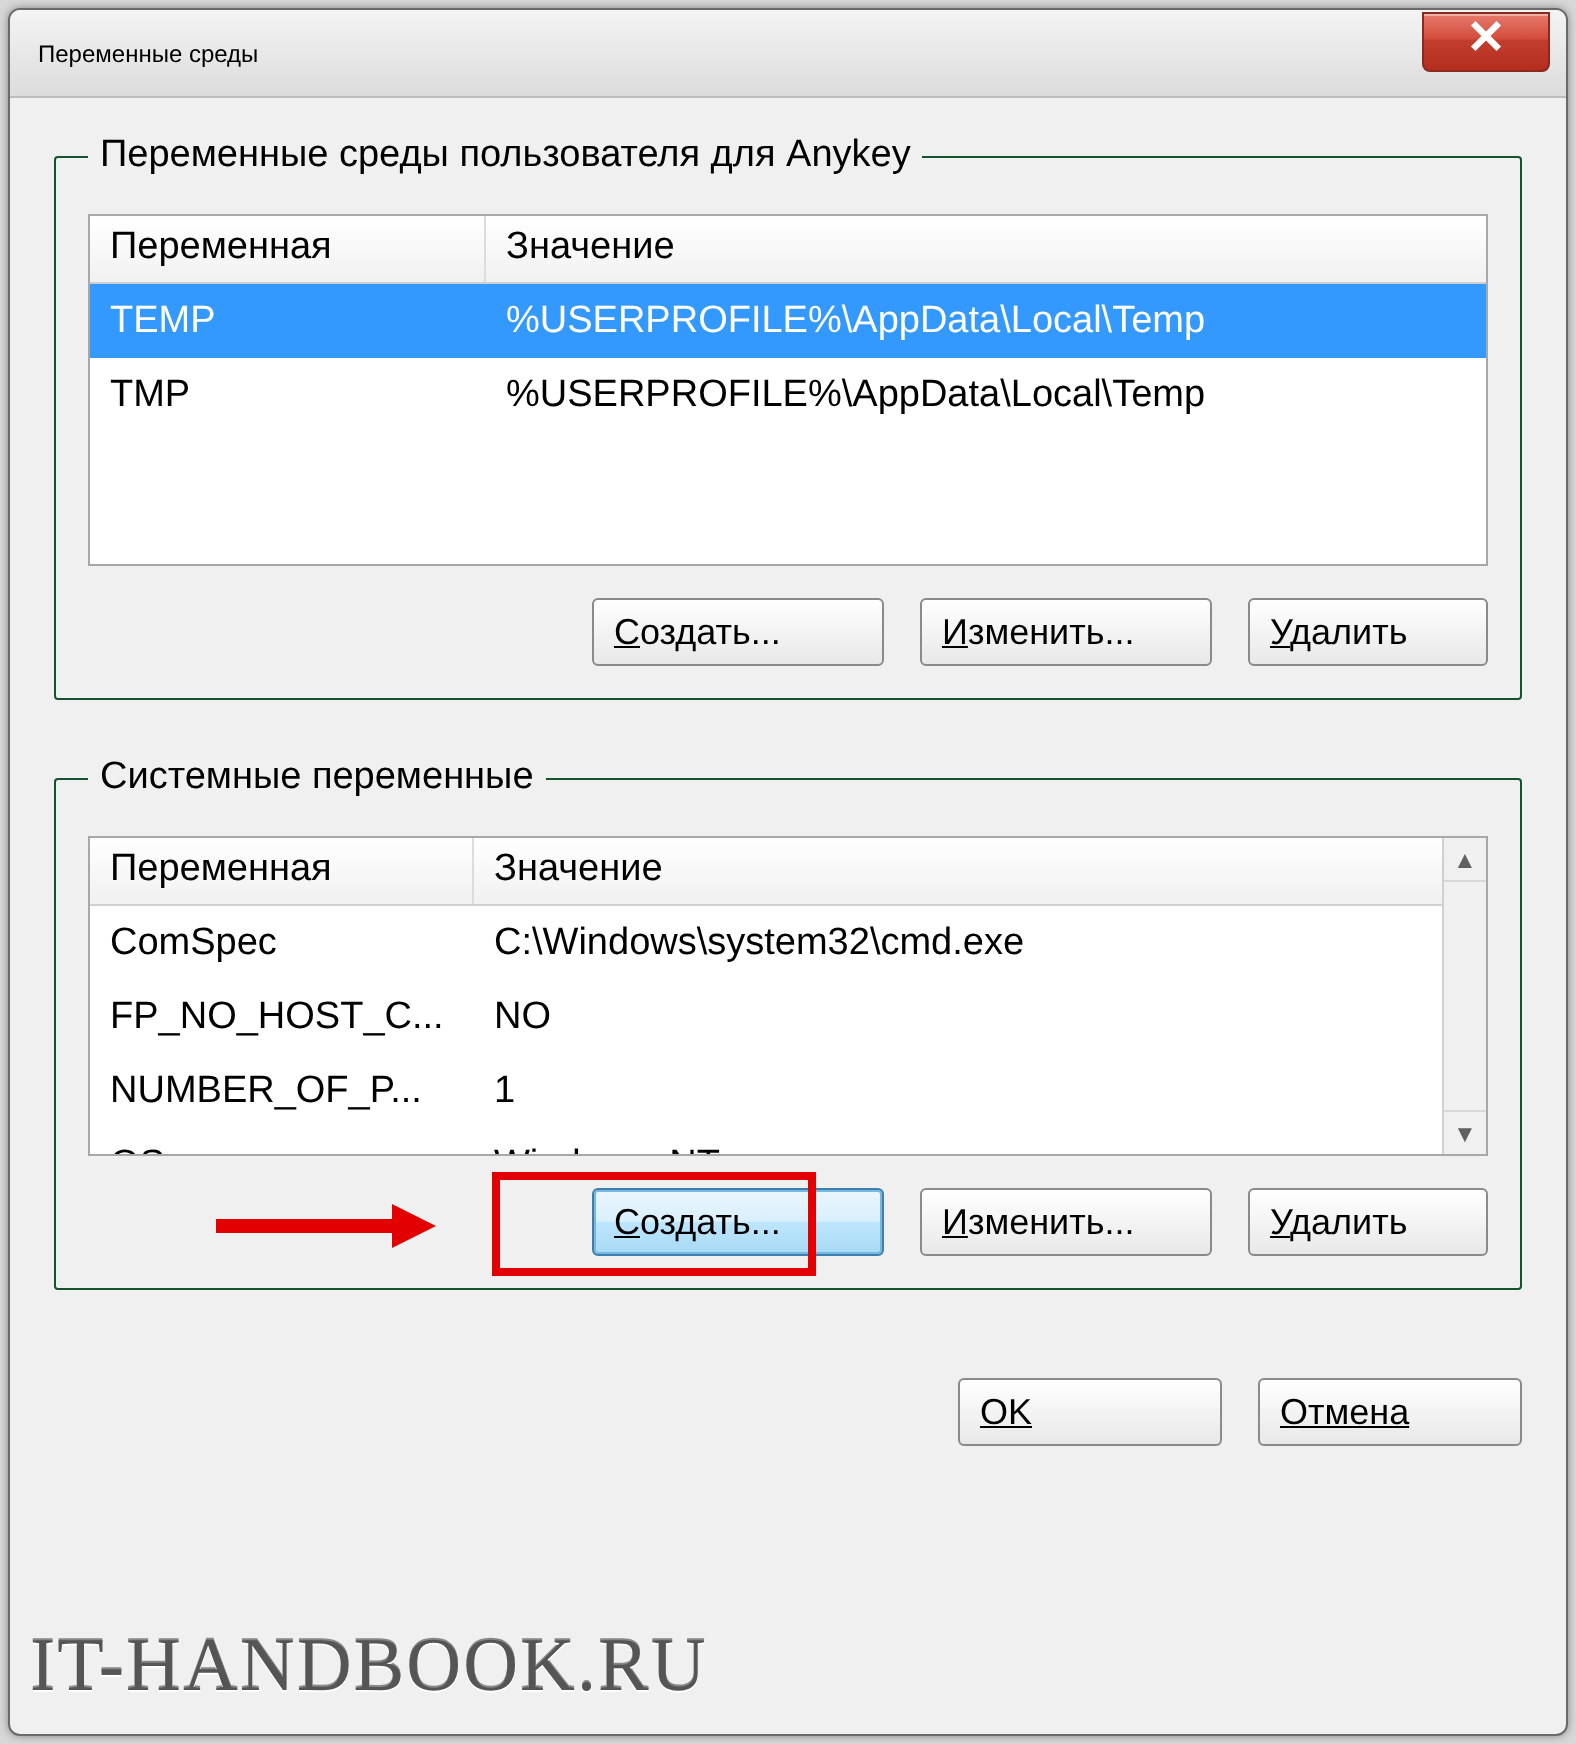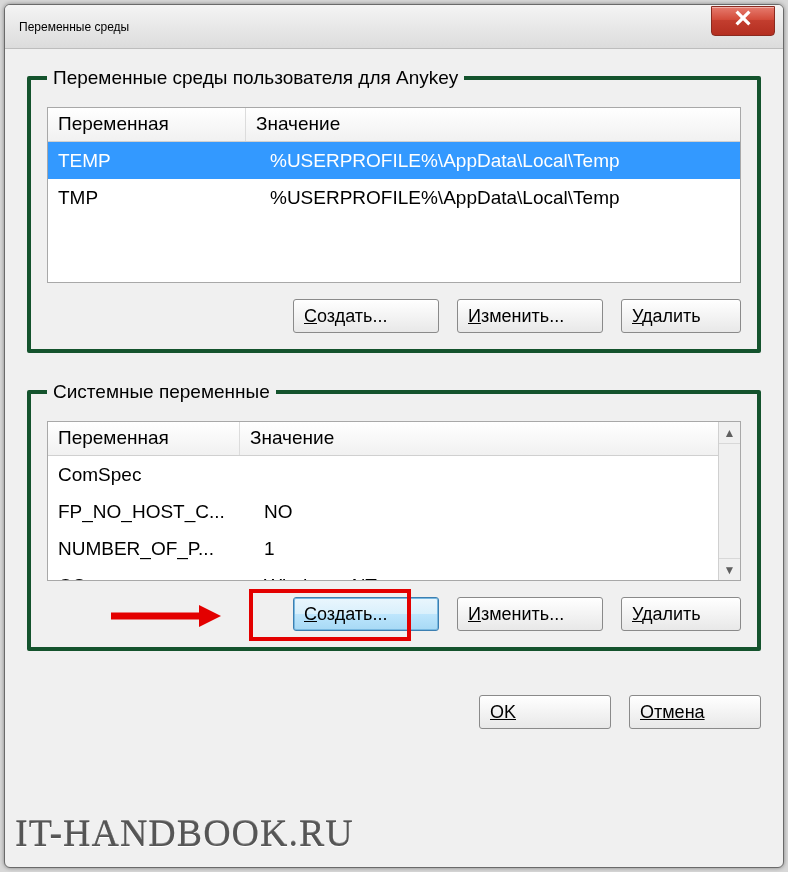--- a/index.html
+++ b/index.html
@@ -52,21 +52,21 @@
     color: #fff;
     box-shadow: inset 0 1px 0 rgba(255,255,255,.4);
   }
   .close-btn svg { width: 16px; height: 16px; }
 
   .content {
     padding: 18px 22px 16px 22px;
   }
 
   fieldset.group {
-    border: 4px solid #14532d;
+    border: 1px solid #14532d;
     border-radius: 2px;
     margin: 0 0 28px 0;
     padding: 18px 16px 16px 16px;
     position: relative;
   }
   fieldset.group legend {
     font-size: 19px;
     color: #000;
     padding: 0 6px;
   }
@@ -104,21 +104,21 @@
     height: 37px;
     align-items: center;
   }
   .td {
     padding: 2px 10px;
     font-size: 19px;
     white-space: nowrap;
     overflow: hidden;
   }
   .td.col1 { flex: 0 0 198px; }
-  .td.col2 { flex: 1; margin-left: 14px; }
+  .td.col2 { flex: 1; }
   .sys .td.col1 { flex: 0 0 192px; }
 
   .tr.selected { background: #3399ff; color: #fff; }
 
   .scrollbar {
     display: none;
     position: absolute;
     right: 0; top: 0; bottom: 0;
     width: 22px;
     background: #f0f0f0;
@@ -238,20 +238,21 @@
       <legend>Системные переменные</legend>
 
       <div class="table-wrap">
         <div class="thead">
           <div class="th col1">Переменная</div>
           <div class="th col2">Значение</div>
         </div>
         <div class="tbody">
           <div class="tr">
             <div class="td col1">ComSpec</div>
+            <div class="td col2">C:\Windows\system32\cmd.exe</div>
           </div>
           <div class="tr">
             <div class="td col1">FP_NO_HOST_C...</div>
             <div class="td col2">NO</div>
           </div>
           <div class="tr">
             <div class="td col1">NUMBER_OF_P...</div>
             <div class="td col2">1</div>
           </div>
           <div class="tr">

